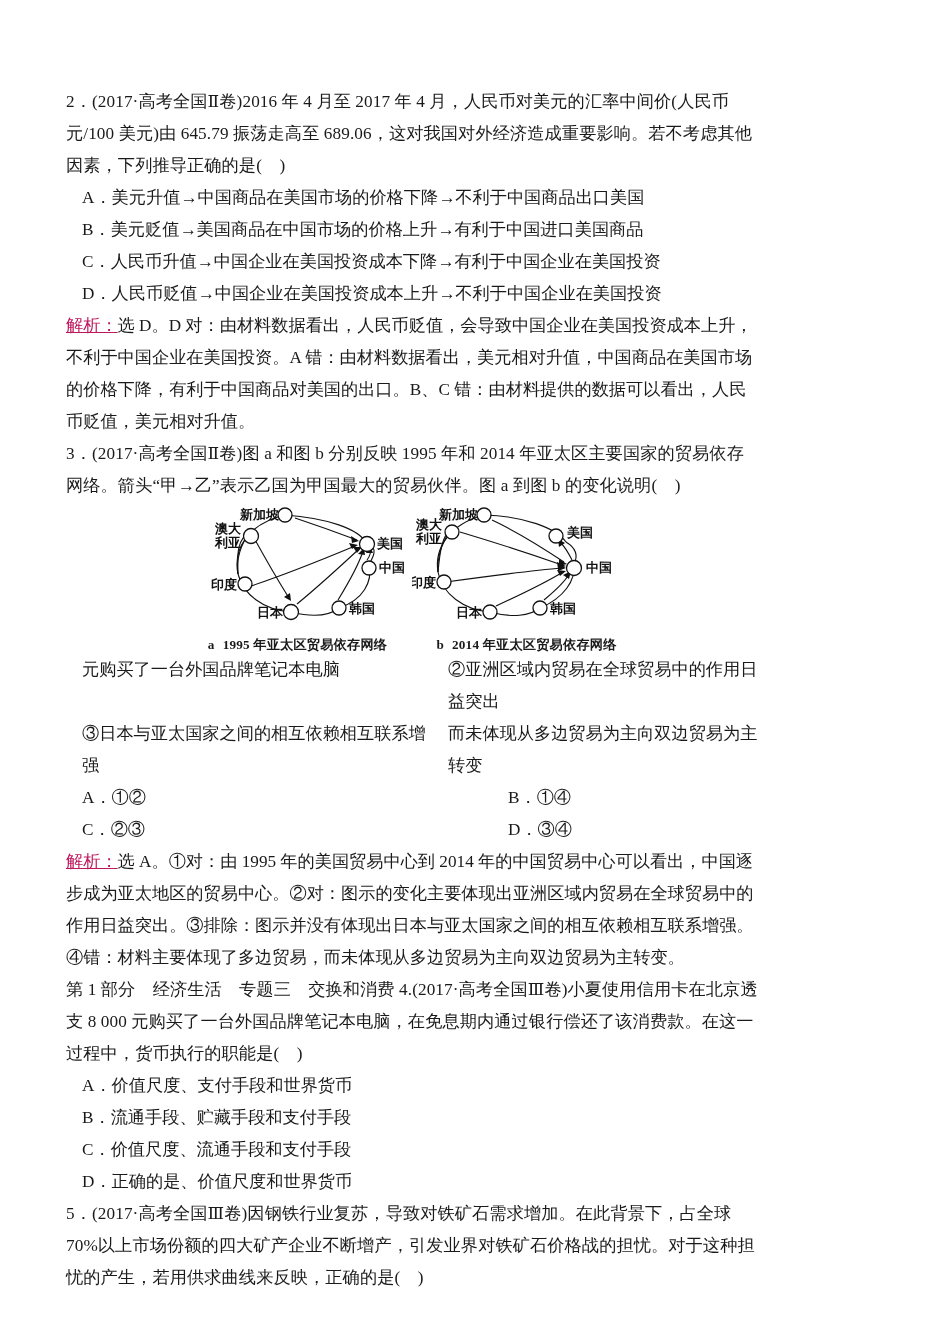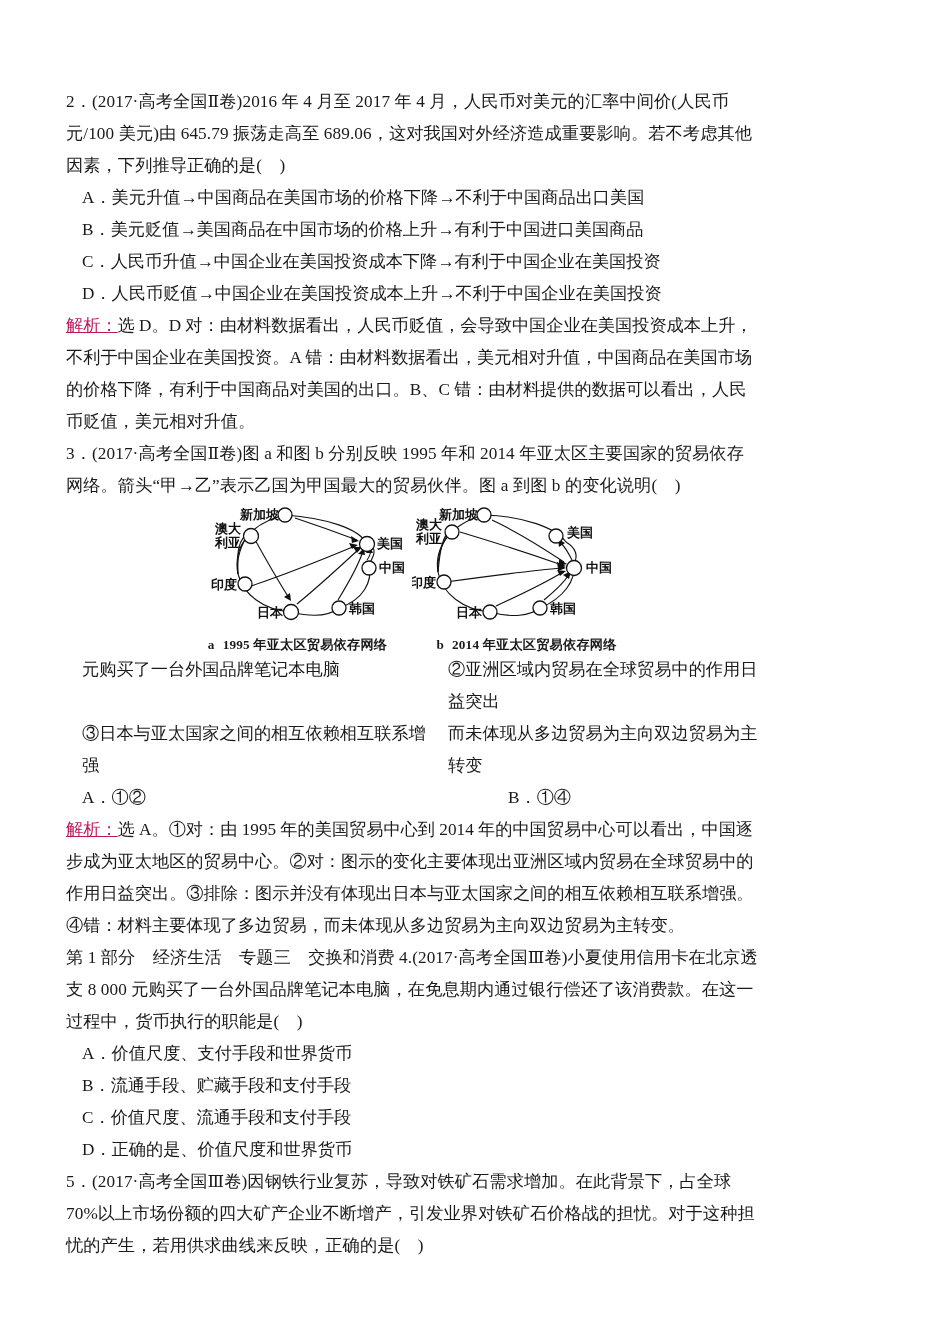--- a/index.html
+++ b/index.html
@@ -228,20 +228,24 @@
   </div>
   <div class="opt-row">
     <div class="opt-col-a" style="width:360px">③日本与亚太国家之间的相互依赖相互联系增强</div>
     <div class="opt-col-b">而未体现从多边贸易为主向双边贸易为主转变</div>
   </div>
 
   <div class="opt-row">
     <div class="opt-col-a">A．①②</div>
     <div class="opt-col-b">B．①④</div>
   </div>
+  <div class="opt-row">
+    <div class="opt-col-a">C．②③</div>
+    <div class="opt-col-b">D．③④</div>
+  </div>
 
   <div class="explain"><span class="exp-label">解析：</span><span>选 A。①对：由 1995 年的美国贸易中心到 2014 年的中国贸易中心可以看出，中国逐步成为亚太地区的贸易中心。②对：图示的变化主要体现出亚洲区域内贸易在全球贸易中的作用日益突出。③排除：图示并没有体现出日本与亚太国家之间的相互依赖相互联系增强。④错：材料主要体现了多边贸易，而未体现从多边贸易为主向双边贸易为主转变。</span></div>
 
   <div class="line qline">第 1 部分　经济生活　专题三　交换和消费 4.(2017·高考全国Ⅲ卷)小夏使用信用卡在北京透支 8 000 元购买了一台外国品牌笔记本电脑，在免息期内通过银行偿还了该消费款。在这一过程中，货币执行的职能是(    )</div>
   <div class="opt">A．价值尺度、支付手段和世界货币</div>
   <div class="opt">B．流通手段、贮藏手段和支付手段</div>
   <div class="opt">C．价值尺度、流通手段和支付手段</div>
   <div class="opt">D．正确的是、价值尺度和世界货币</div>
 
   <div class="line qline">5．(2017·高考全国Ⅲ卷)因钢铁行业复苏，导致对铁矿石需求增加。在此背景下，占全球 70%以上市场份额的四大矿产企业不断增产，引发业界对铁矿石价格战的担忧。对于这种担忧的产生，若用供求曲线来反映，正确的是(    )</div>

